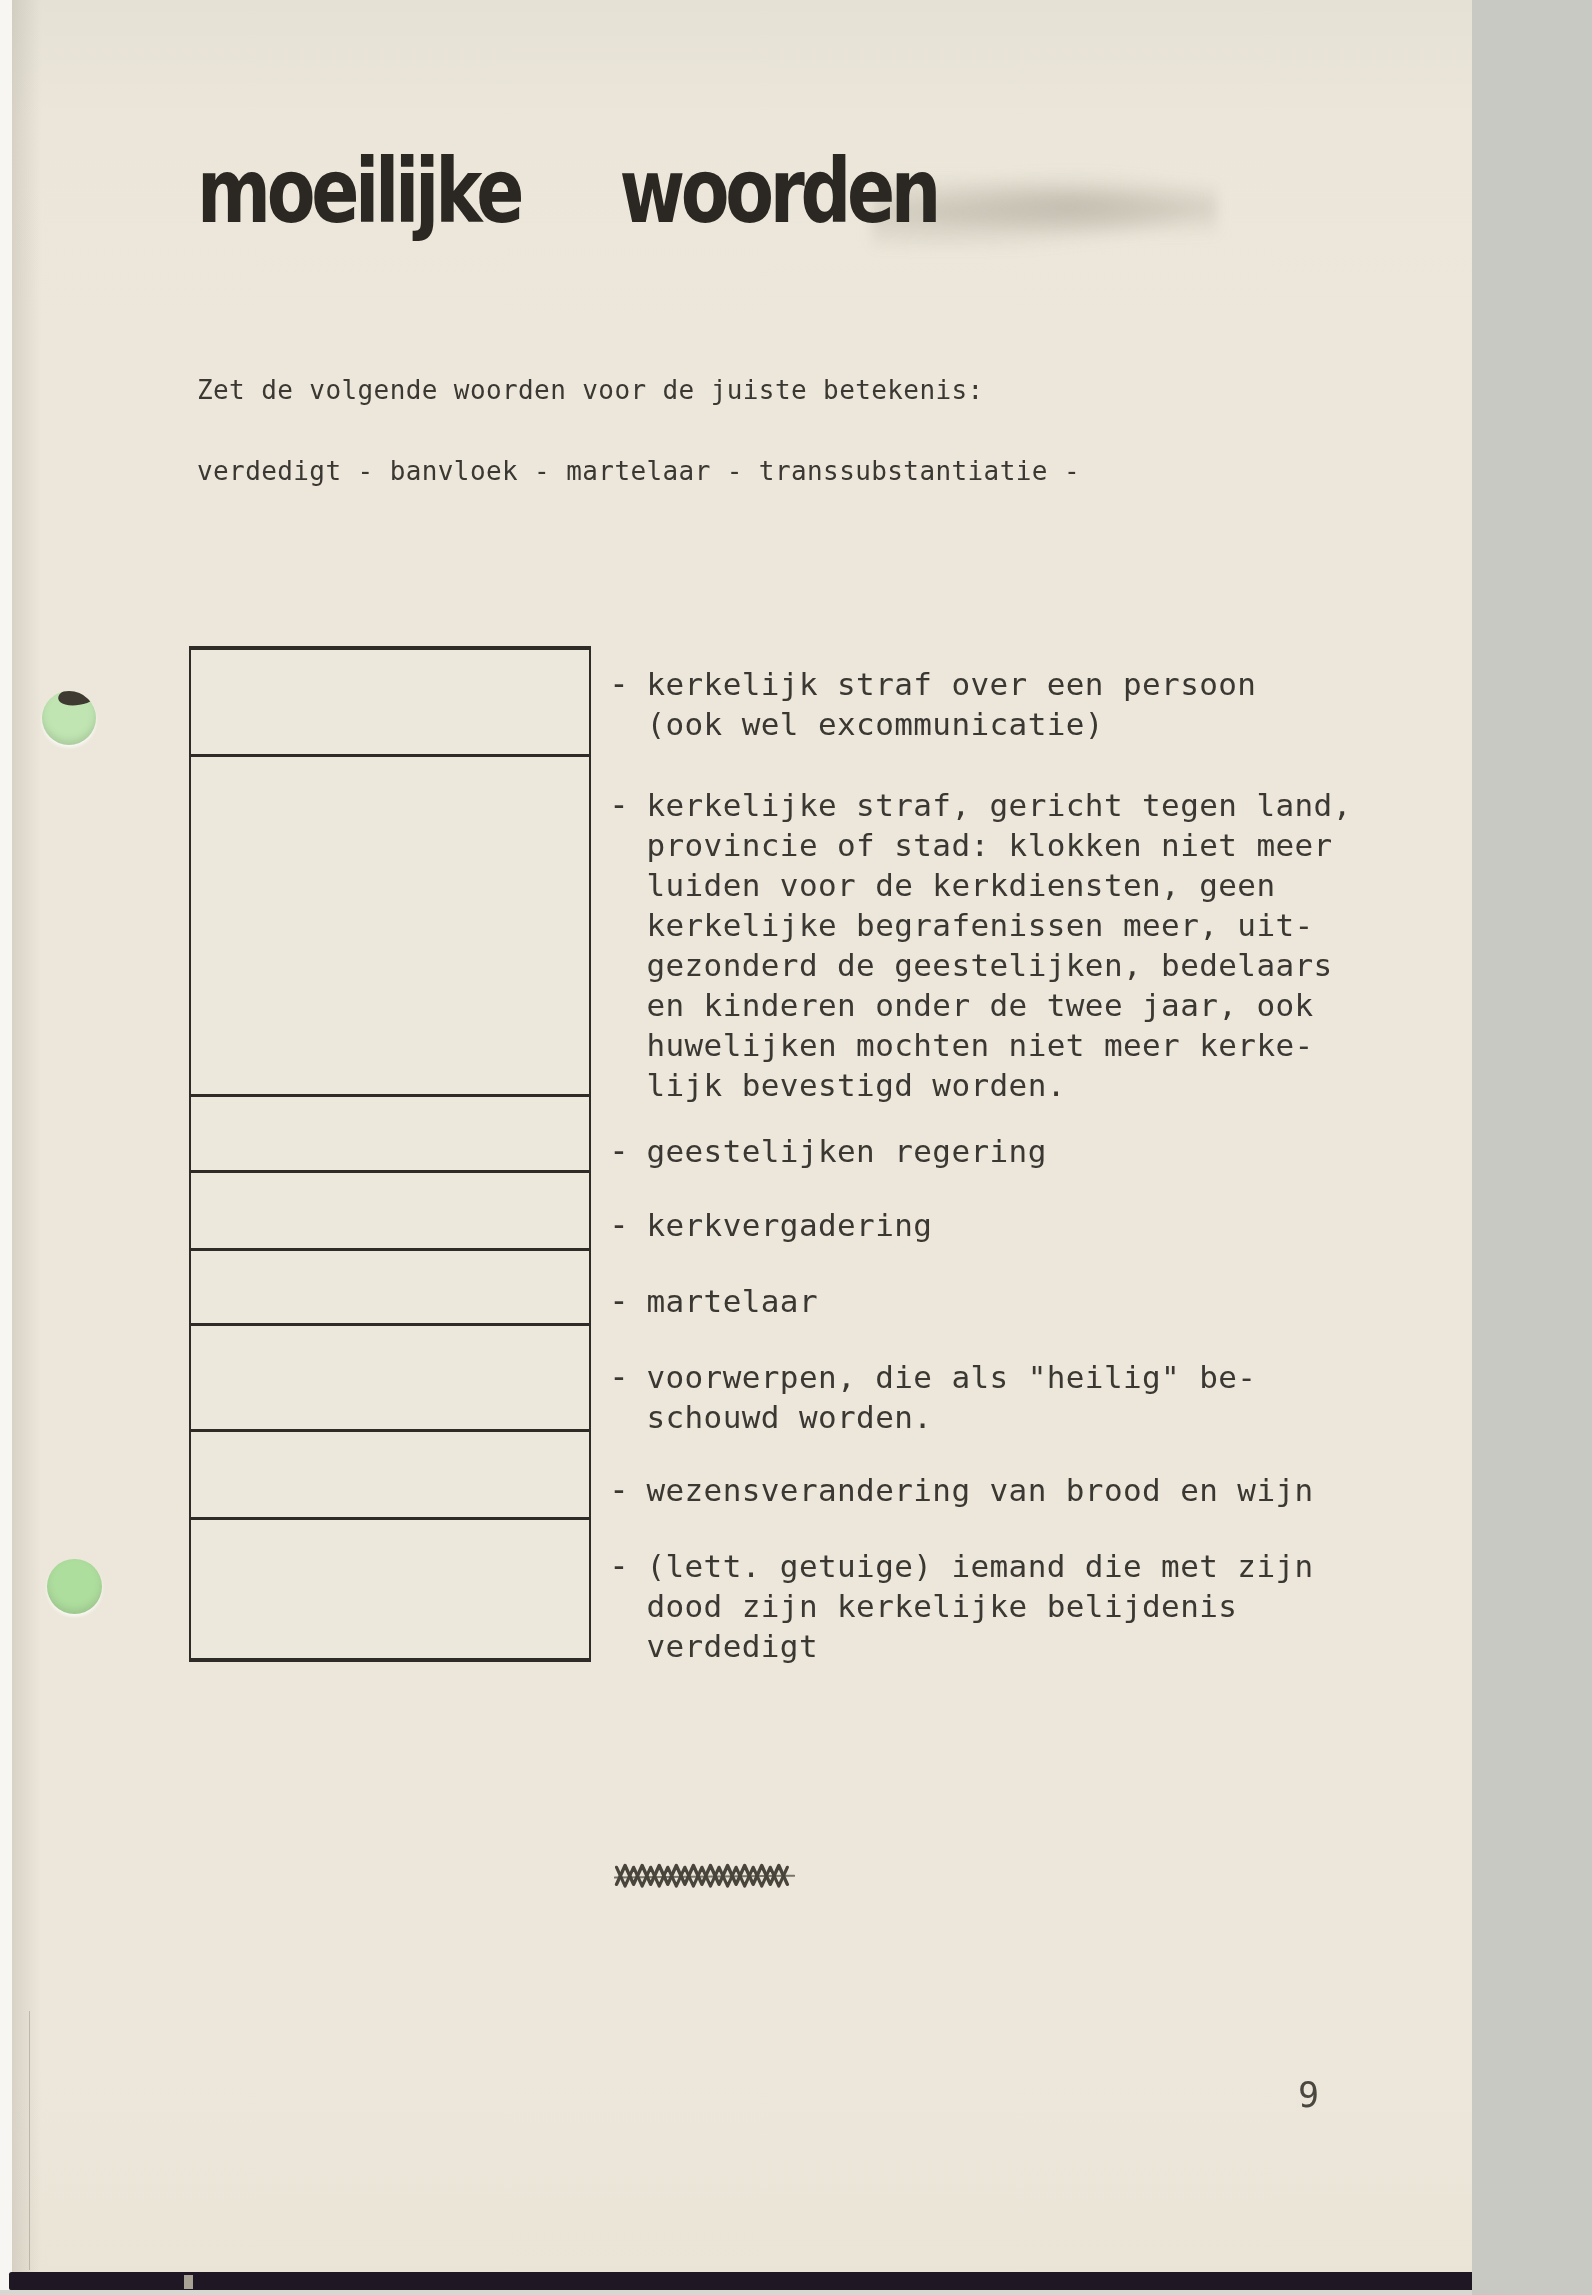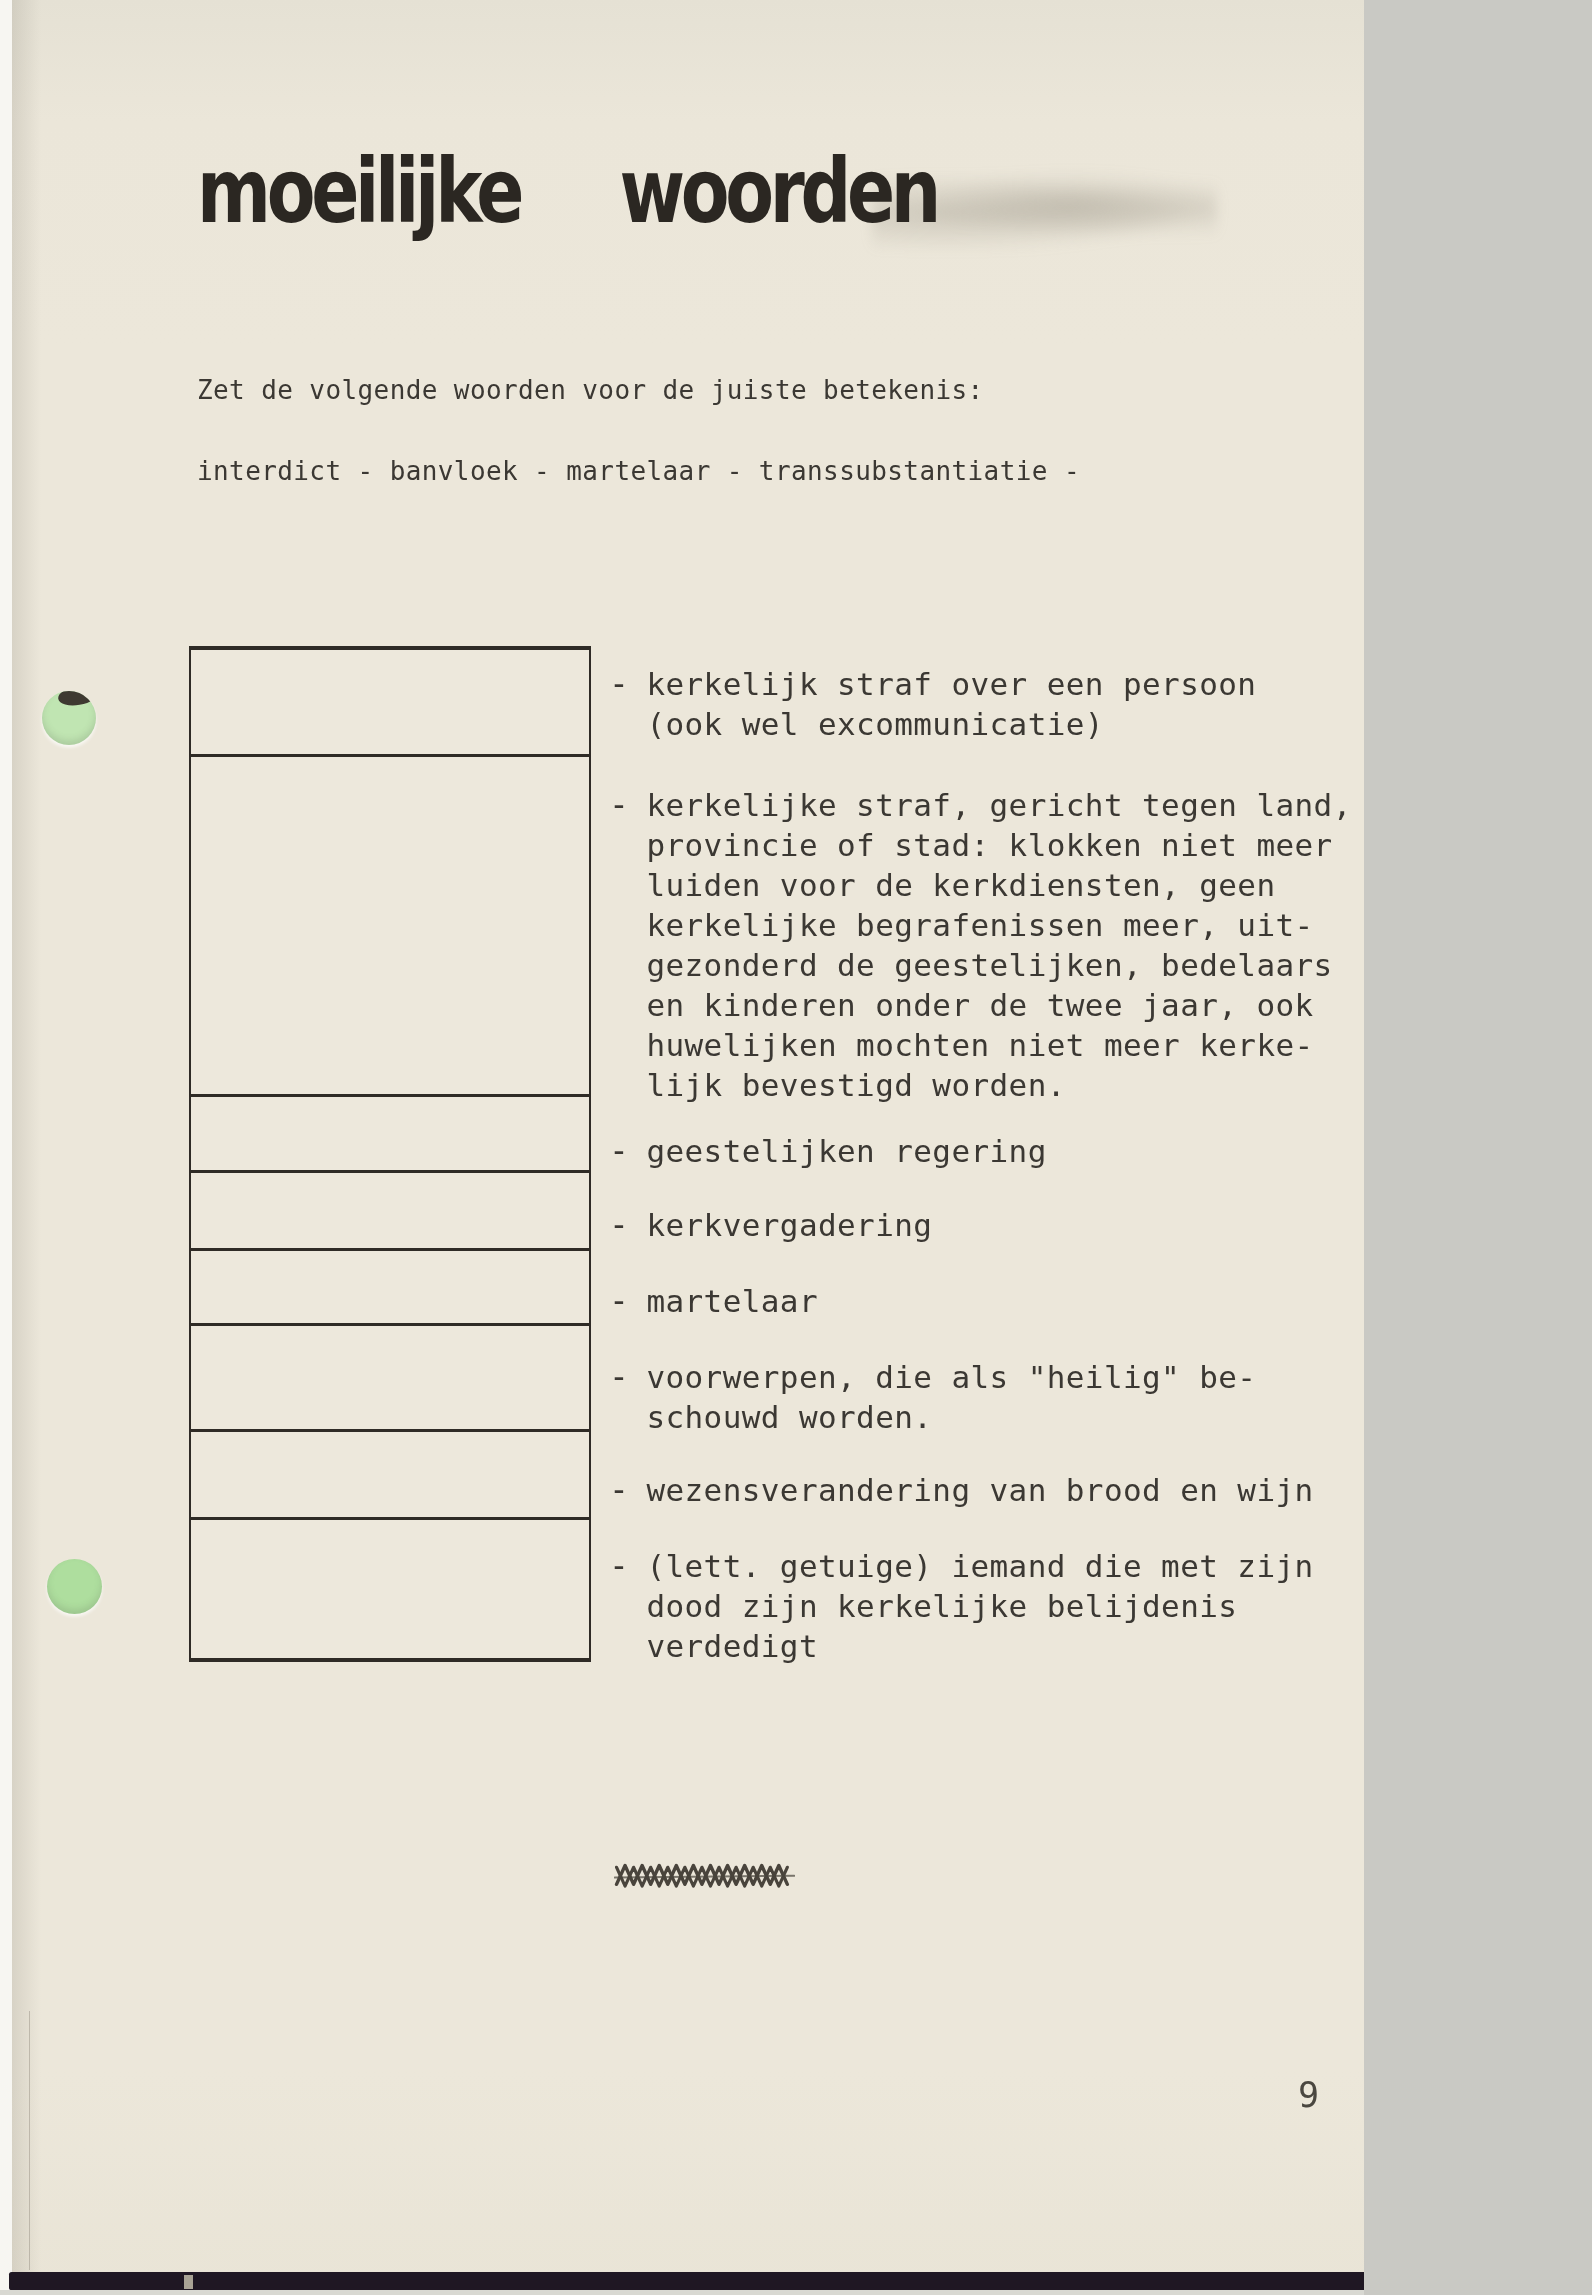--- a/index.html
+++ b/index.html
@@ -1,18 +1,18 @@
 <!DOCTYPE html>
 <html style="font-size:14px"><head>
 <meta charset="utf-8">
 <style>
   html,body{margin:0;padding:0;background:#c9c9c4;}
   .page{
     position:relative;
-    width:1364px;height:2295px;
+    width:1472px;height:2295px;
     overflow:hidden;
     background:
       linear-gradient(180deg,#e5e1d4 0px,#ebe6d9 121px,#ece7da 345px,#ece7da 2071px,#e9e4d6 2295px);
     font-family:"DejaVu Sans Mono","Liberation Mono",monospace;
     color:#3b3833;
   }
   
   .left-white-edge{position:absolute;left:0;top:0;width:12px;height:2295px;background:#f7f6f2;}
   .left-shadow{position:absolute;left:12px;top:0;width:29px;height:2295px;
     background:linear-gradient(90deg,rgba(90,85,75,.14),rgba(90,85,75,0));}
@@ -81,21 +81,21 @@
   <div class="corner-white"></div>
 
   <div class="hole hole-1"></div>
   <div class="hole hole-2"></div>
 
   <div class="title">
     <span class="title-inner">moeilijke woorden</span>
   </div>
 
   <div class="tw instruction">Zet de volgende woorden voor de juiste betekenis:</div>
-  <div class="tw wordbank-1">interdict - banvloek - martelaar - transsubstantiatie -</div>
+  <div class="tw wordbank-1">verdedigt - banvloek - martelaar - transsubstantiatie -</div>
 
   <div class="answer-table">
     <div class="answer-cell" style="height:104px"></div>
     <div class="answer-cell" style="height:337px"></div>
     <div class="answer-cell" style="height:73px"></div>
     <div class="answer-cell" style="height:75px"></div>
     <div class="answer-cell" style="height:72px"></div>
     <div class="answer-cell" style="height:103px"></div>
     <div class="answer-cell" style="height:85px"></div>
     <div class="answer-cell" style="height:134px"></div>

